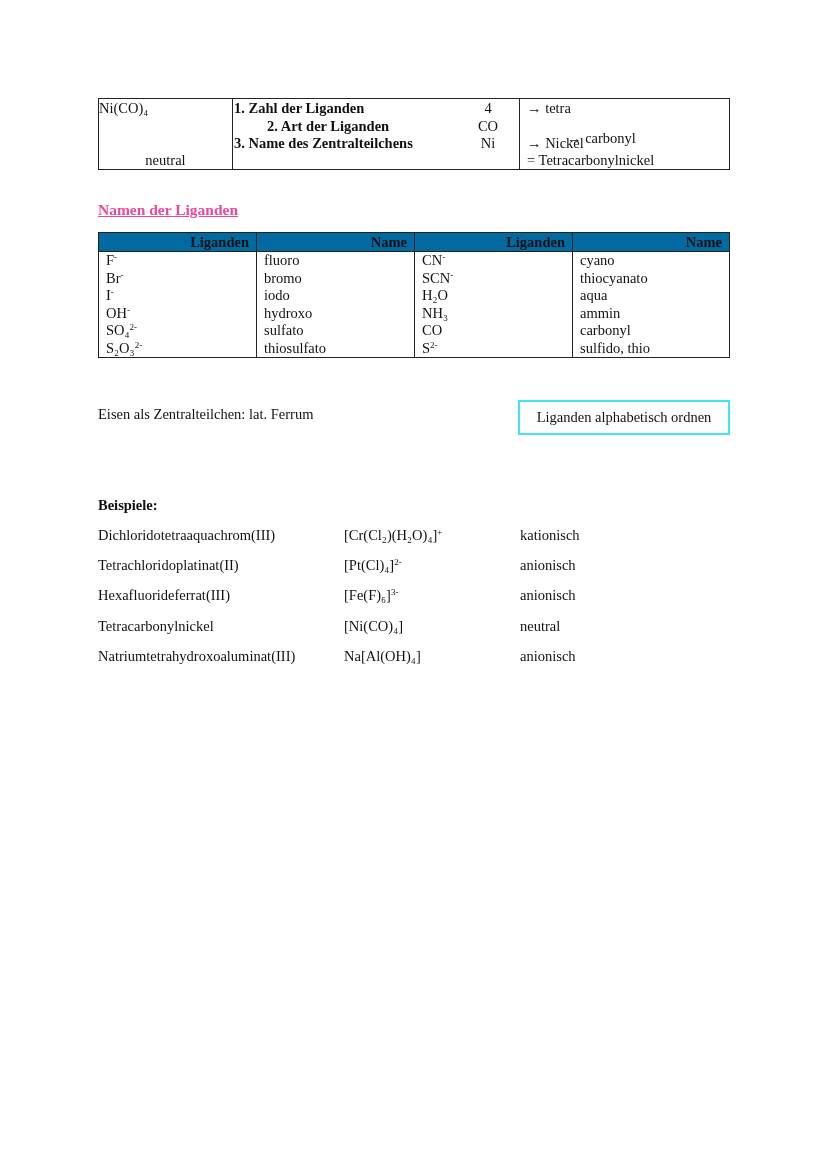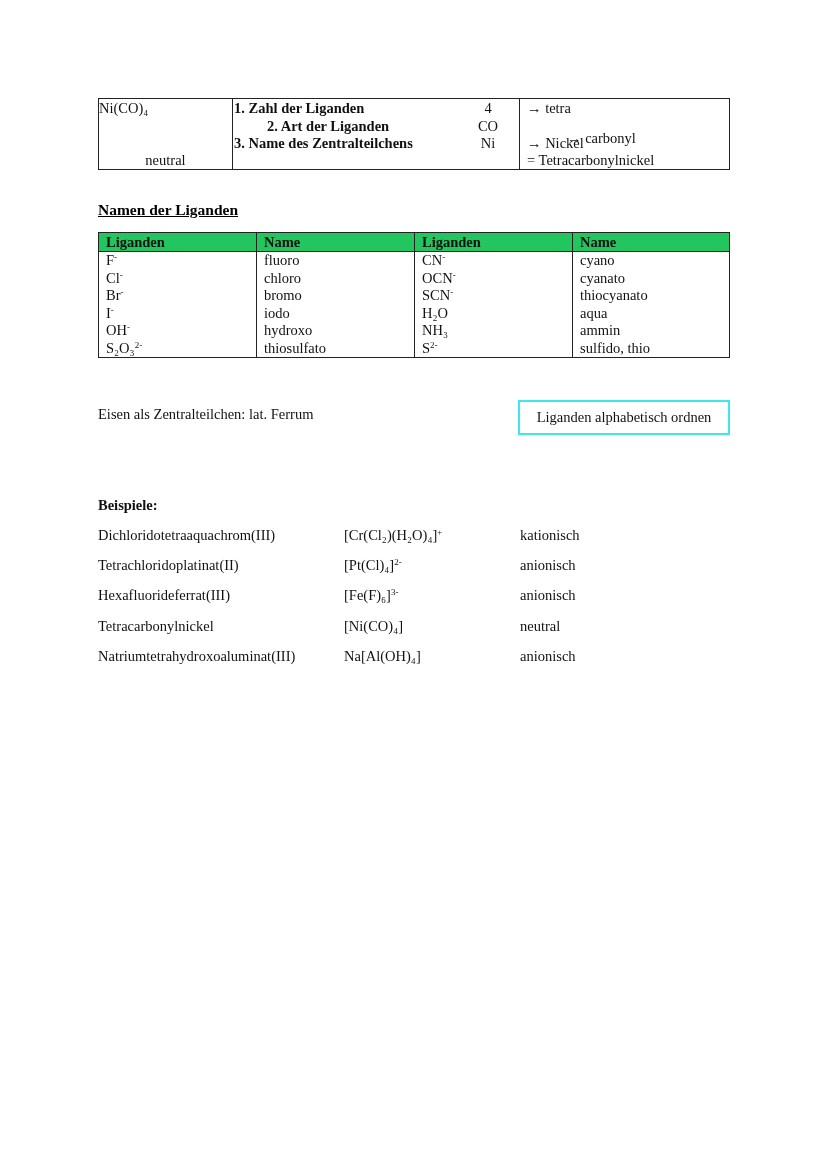--- a/index.html
+++ b/index.html
@@ -9,25 +9,25 @@
 
   
   #top-table { left:98px; top:98px; width:632px; height:72px; border:1px solid #222; box-sizing:border-box; }
   #top-table .c1 { position:absolute; left:0; top:0; width:133px; height:100%; border-right:1px solid #222; }
   #top-table .c2 { position:absolute; left:134px; top:0; width:286px; height:100%; border-right:1px solid #222; }
   #top-table .c3 { position:absolute; left:421px; top:0; right:0; height:100%; }
   .line { position:absolute; height:17.5px; line-height:17.5px; white-space:nowrap; }
   .bold { font-weight:bold; }
 
   
-  #lig-heading { left:98px; top:201px; color:#000000; font-weight:bold; font-size:15.5px; text-decoration:underline; }
+  #lig-heading { left:98px; top:201px; color:#ec4899; font-weight:bold; font-size:15.5px; text-decoration:underline; }
 
   
   #lig-table { left:98px; top:232px; width:632px; border-collapse:collapse; border:1px solid #222; }
-  #lig-table th { background:#22c55e; text-align:left; font-weight:bold; padding:0 7px; height:18px; line-height:18px; border-bottom:1px solid #222; border-left:1px solid #222; font-size:14.5px; }
+  #lig-table th { background:#0369a1; text-align:right; font-weight:bold; padding:0 7px; height:18px; line-height:18px; border-bottom:1px solid #222; border-left:1px solid #222; font-size:14.5px; }
   #lig-table td { padding:0 7px; height:17.5px; line-height:17.5px; border-left:1px solid #222; vertical-align:top; }
   #lig-table th:first-child, #lig-table td:first-child { border-left:none; }
 
   #eisen { left:98px; top:406px; }
   #order-box { left:518px; top:400px; width:212px; height:35px; box-sizing:border-box; border:2px solid #3de8ec; text-align:center; line-height:31px; }
 
   #beispiele { left:98px; top:497px; font-weight:bold; }
   .ex-row { position:absolute; left:98px; width:500px; height:20px; }
   .ex-row .n { position:absolute; left:0; }
   .ex-row .f { position:absolute; left:246px; }
@@ -69,42 +69,42 @@
     </tr>
   </thead>
   <tbody id="lig-body">
       <tr>
         <td><span>F</span><sup>-</sup></td>
         <td><span>fluoro</span></td>
         <td><span>CN</span><sup>-</sup></td>
         <td><span>cyano</span></td>
       </tr>
       <tr>
-        <td><span>Cl</span><sup>-</sup></td>
-        <td><span>chloro</span></td>
-        <td><span>OCN</span><sup>-</sup></td>
-        <td><span>cyanato</span></td>
-      </tr>
-      <tr>
         <td><span>Br</span><sup>-</sup></td>
         <td><span>bromo</span></td>
         <td><span>SCN</span><sup>-</sup></td>
         <td><span>thiocyanato</span></td>
       </tr>
       <tr>
         <td><span>I</span><sup>-</sup></td>
         <td><span>iodo</span></td>
         <td><span>H₂O</span><sup></sup></td>
         <td><span>aqua</span></td>
       </tr>
       <tr>
         <td><span>OH</span><sup>-</sup></td>
         <td><span>hydroxo</span></td>
         <td><span>NH₃</span><sup></sup></td>
         <td><span>ammin</span></td>
+      </tr>
+      <tr>
+        <td><span>SO₄</span><sup>2-</sup></td>
+        <td><span>sulfato</span></td>
+        <td><span>CO</span><sup></sup></td>
+        <td><span>carbonyl</span></td>
       </tr>
       <tr>
         <td><span>S₂O₃</span><sup>2-</sup></td>
         <td><span>thiosulfato</span></td>
         <td><span>S</span><sup>2-</sup></td>
         <td><span>sulfido, thio</span></td>
       </tr>
     </tbody>
 </table>
 

